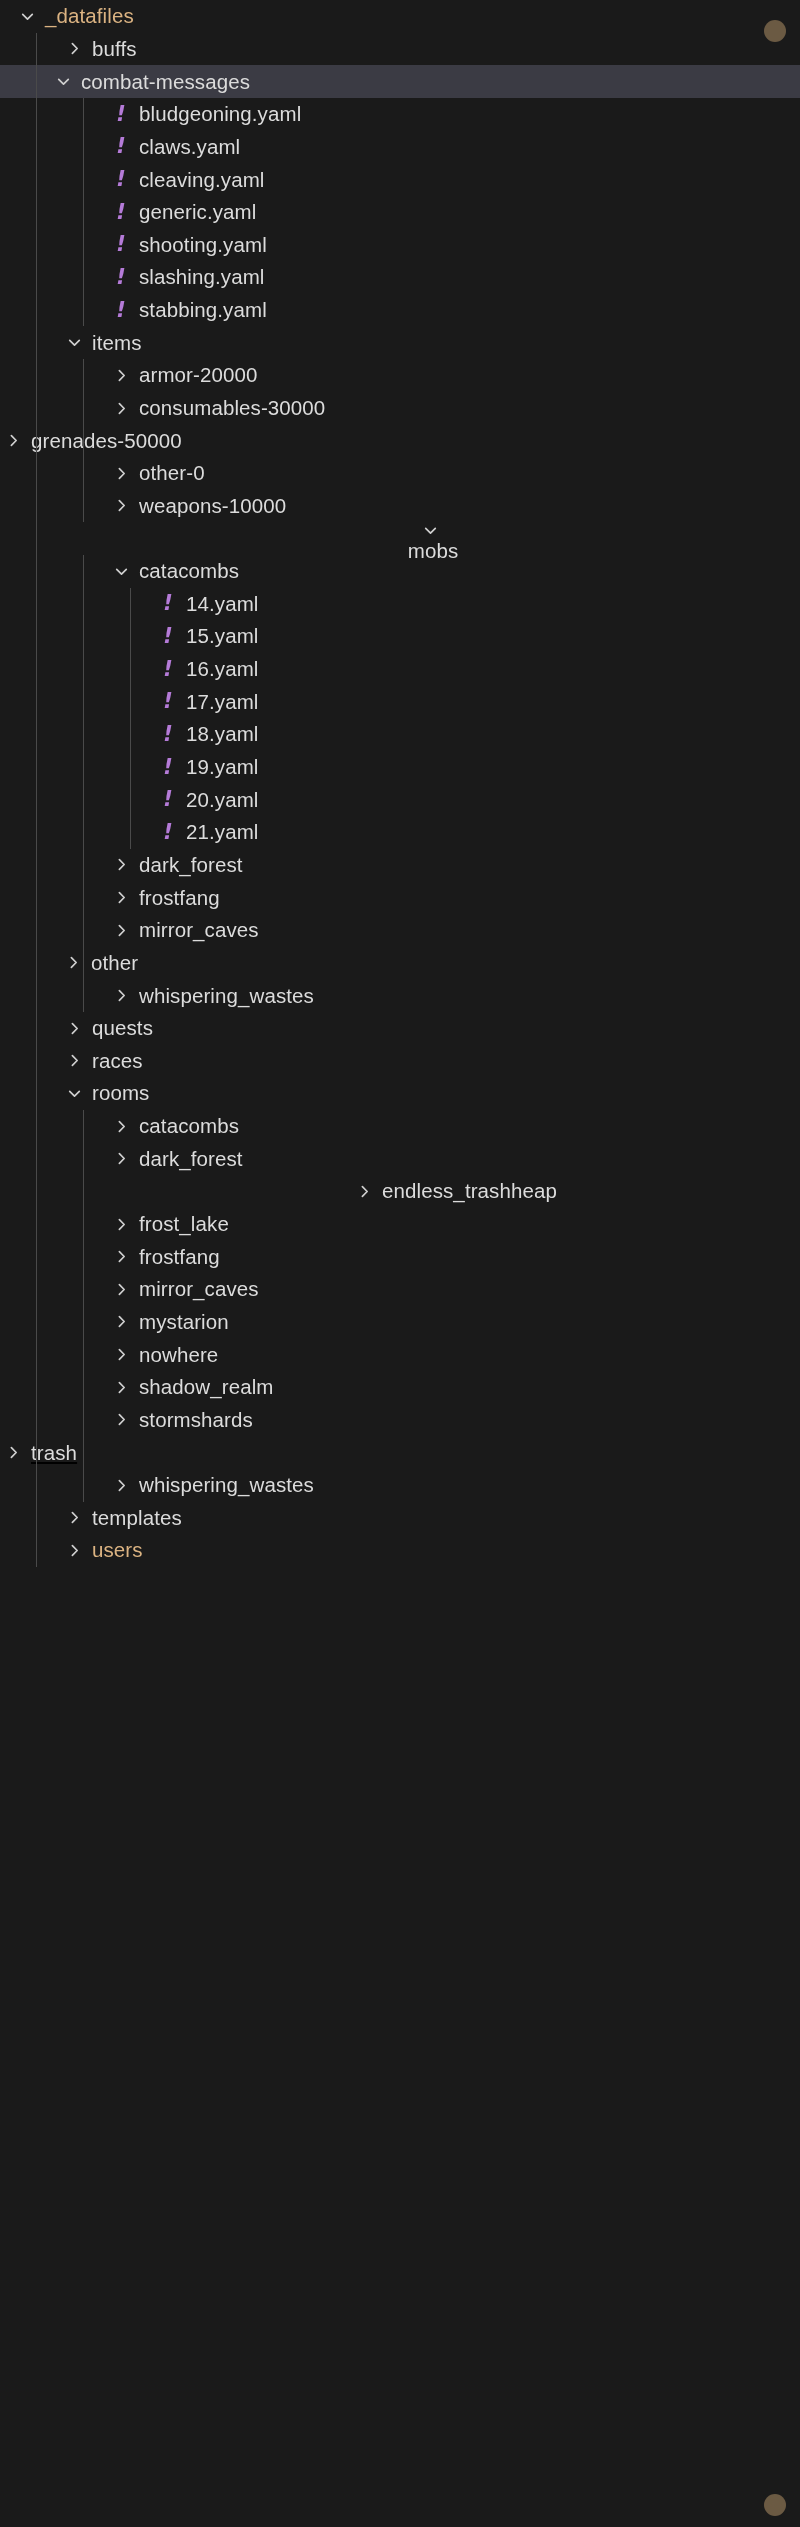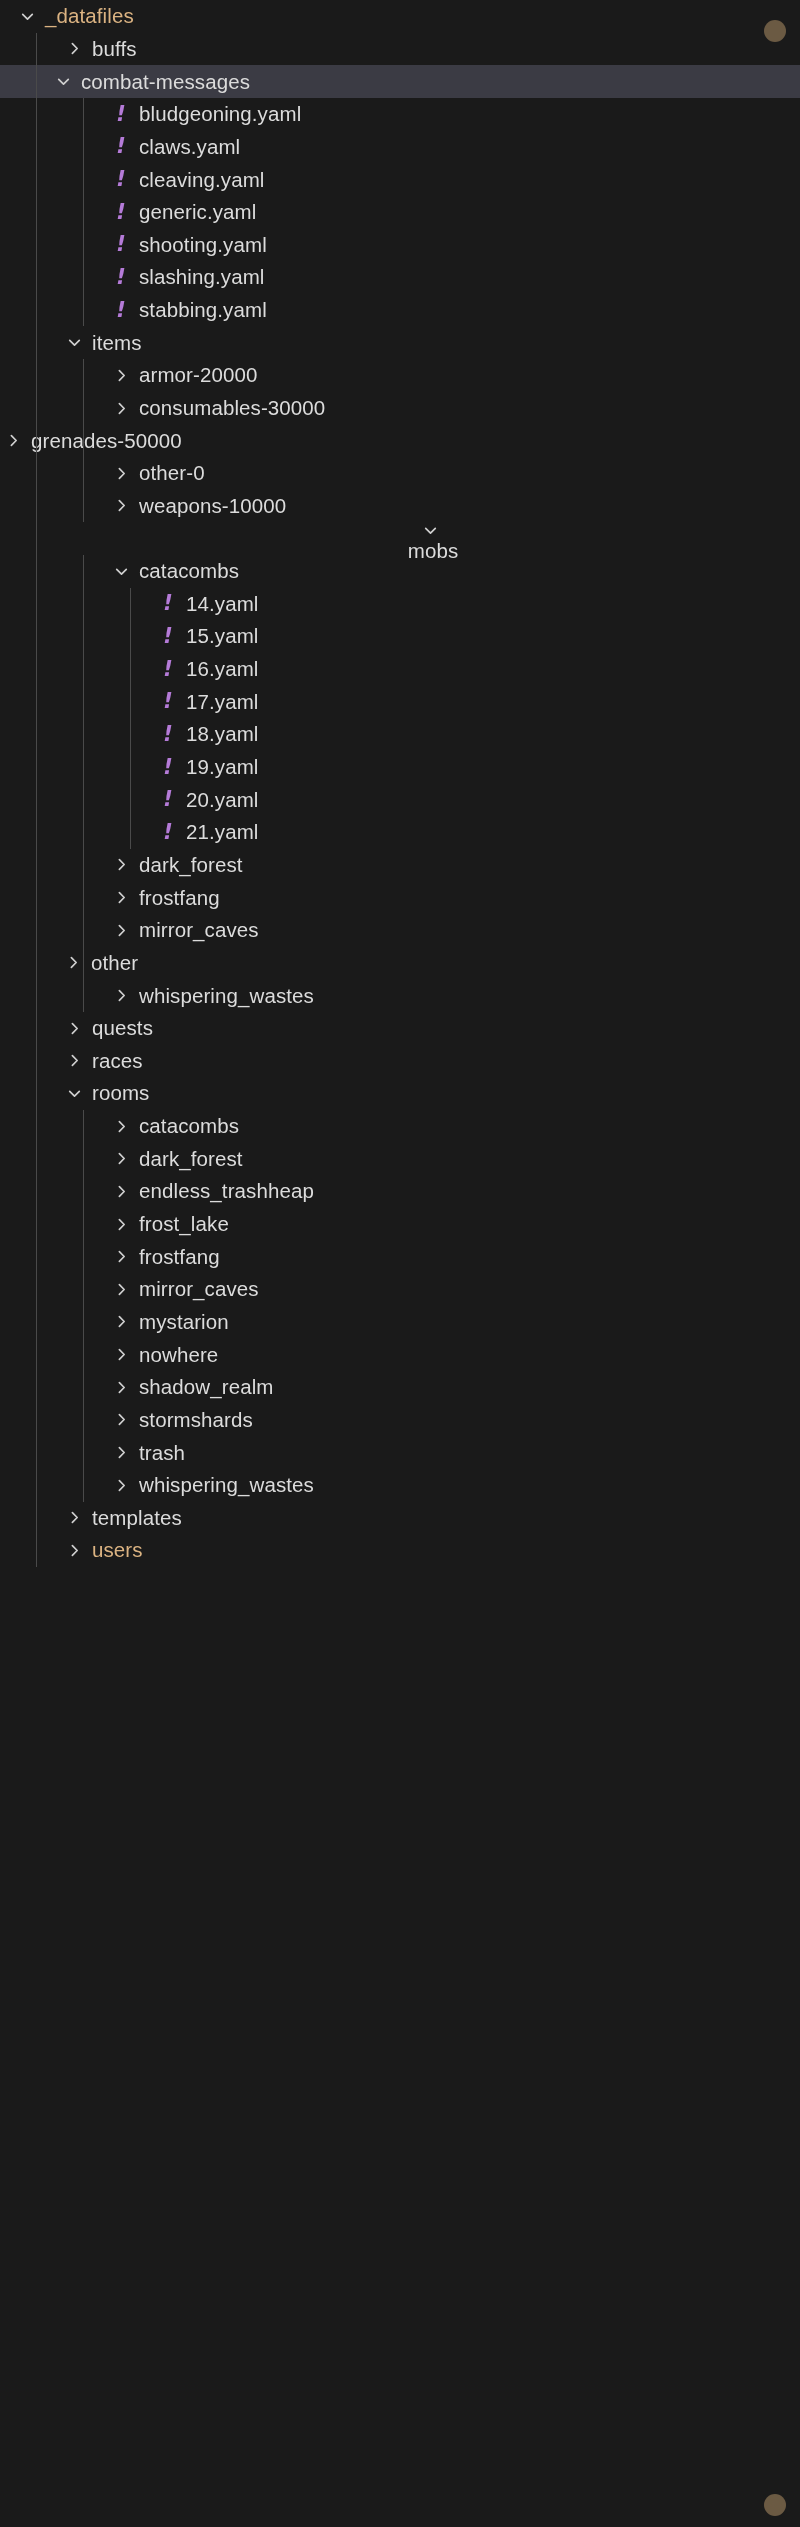--- a/index.html
+++ b/index.html
@@ -310,21 +310,21 @@
       <span class="label">catacombs</span>
     </div>
     <div class="row" style="padding-left: 108px;">
       <span class="chev">
         <svg width="17" height="17" viewBox="0 0 16 16" fill="none">
           <path d="M6 3.5 L10.5 8 L6 12.5" stroke="currentColor" stroke-width="1.6" stroke-linecap="round" stroke-linejoin="round"></path>
         </svg>
       </span>
       <span class="label">dark_forest</span>
     </div>
-    <div class="row" style="padding-left: 108px;">
+    <div class="row" style="padding-left: 108px; justify-content: center;">
       <span class="chev">
         <svg width="17" height="17" viewBox="0 0 16 16" fill="none">
           <path d="M6 3.5 L10.5 8 L6 12.5" stroke="currentColor" stroke-width="1.6" stroke-linecap="round" stroke-linejoin="round"></path>
         </svg>
       </span>
       <span class="label">endless_trashheap</span>
     </div>
     <div class="row" style="padding-left: 108px;">
       <span class="chev">
         <svg width="17" height="17" viewBox="0 0 16 16" fill="none">
@@ -374,21 +374,21 @@
       <span class="label">shadow_realm</span>
     </div>
     <div class="row" style="padding-left: 108px;">
       <span class="chev">
         <svg width="17" height="17" viewBox="0 0 16 16" fill="none">
           <path d="M6 3.5 L10.5 8 L6 12.5" stroke="currentColor" stroke-width="1.6" stroke-linecap="round" stroke-linejoin="round"></path>
         </svg>
       </span>
       <span class="label">stormshards</span>
     </div>
-    <div class="row" style="padding-left: 108px;">
+    <div class="row" style=" text-decoration: underline;">
       <span class="chev">
         <svg width="17" height="17" viewBox="0 0 16 16" fill="none">
           <path d="M6 3.5 L10.5 8 L6 12.5" stroke="currentColor" stroke-width="1.6" stroke-linecap="round" stroke-linejoin="round"></path>
         </svg>
       </span>
       <span class="label">trash</span>
     </div>
     <div class="row" style="padding-left: 108px;">
       <span class="chev">
         <svg width="17" height="17" viewBox="0 0 16 16" fill="none">

